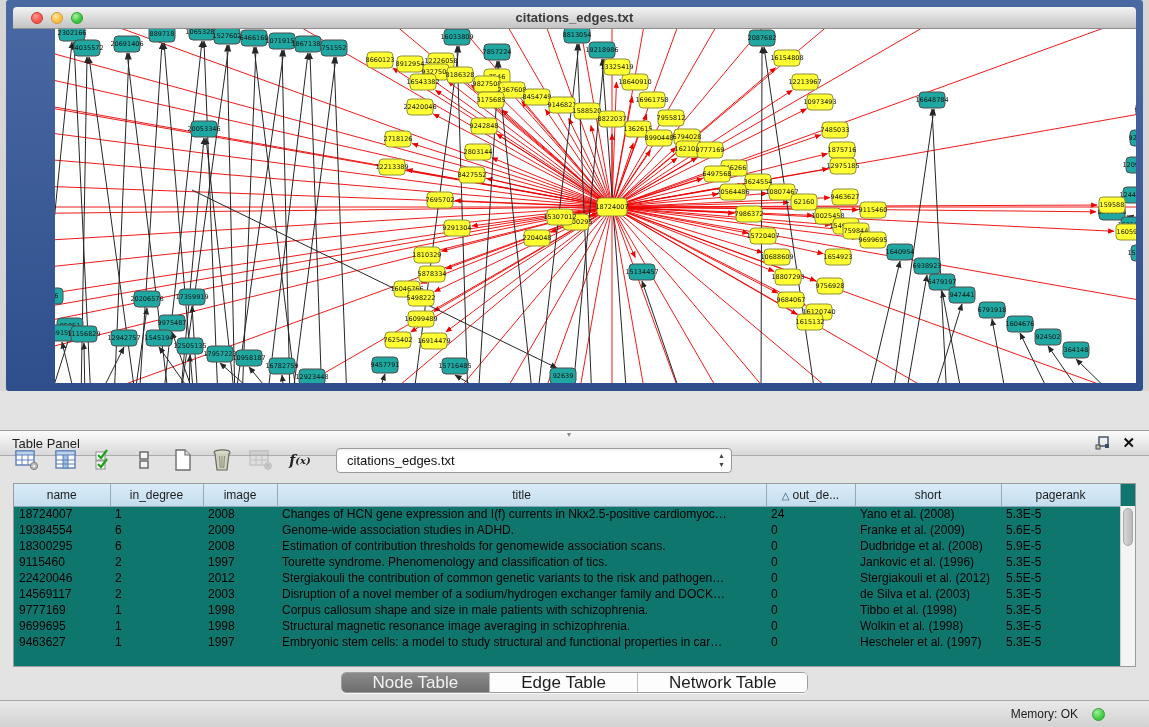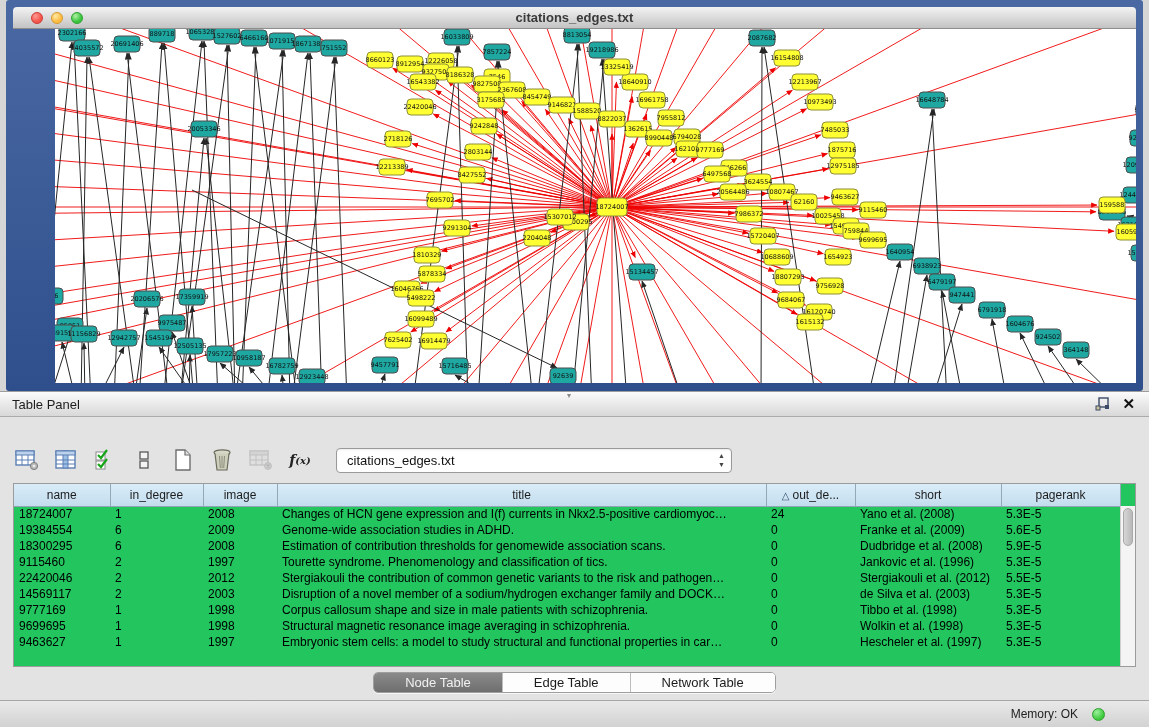--- a/index.html
+++ b/index.html
@@ -32,21 +32,21 @@
     text-align:center; font-size:13px; font-weight:bold; color:#3a3a3a; line-height:21px;
   }
   .net-canvas { position:relative; height:354px; background:#ffffff; overflow:hidden;margin-left:42px; }
   .net-canvas svg { display:block; }
 
   
   #table-panel { position:absolute; left:0; top:391px; width:1149px; height:336px; background:#e3e3e3; }
   .panel-titlebar {
     position:relative; height:26px;
     background:linear-gradient(180deg,#fbfbfb,#d8d8d8);
-    border-top:1px solid #9d9d9d; border-bottom:1px solid #ababab;
+    border-top:1px solid #9d9d9d; border-bottom:1px solid #ababab;margin-top:39px;
   }
   .panel-title { position:absolute; left:12px; top:5px; font-size:13px; color:#1d1d1d; }
   .splitter-grip { position:absolute; left:567px; top:-1px; font-size:8px; color:#8a8a8a; }
   .panel-titlebar-icons { position:absolute; right:14px; top:4px; display:flex; gap:12px; align-items:center; }
   .float-icon svg { display:block; }
   .close-x { font-size:15px; font-weight:bold; color:#111; line-height:16px; cursor:default; }
 
   .toolbar { position:absolute; left:14px; top:52px; height:34px; display:flex; align-items:center; gap:13px; }
   .tb-icon { width:26px; height:26px; display:flex; align-items:center; justify-content:center; }
   .tb-icon svg { display:block; }
@@ -58,21 +58,21 @@
     font-size:13px; color:#111; line-height:23px; padding-left:10px;
     box-shadow:inset 0 1px 2px rgba(0,0,0,.08);
   }
   .select-arrows {
     position:absolute; right:6px; top:2px; font-size:7px; color:#444;
     display:flex; flex-direction:column; line-height:9px; text-align:center;
   }
 
   .table-wrap {
     position:absolute; left:13px; top:92px; width:1123px; height:184px;
-    background:#22c55e; border:1px solid #9b9b9b;
+    background:#0f766e; border:1px solid #9b9b9b;
   }
   table.data { border-collapse:collapse; table-layout:fixed; width:1106px; font-size:12px; }
   table.data th {
     height:22px; background:linear-gradient(180deg,#d9ecf8,#c3ddee);
     border-right:1px solid #93a9b8; border-bottom:1px solid #8fa5b4;
     font-weight:normal; color:#1c1c1c; text-align:center; overflow:hidden; white-space:nowrap;
   }
   table.data th.filler { background:#e9e9e9; border-right:none; }
   table.data td {
     height:16px; padding:0 4px 0 5px; color:#000;
@@ -88,21 +88,21 @@
     position:absolute; left:2px; top:2px; width:10px; height:38px;
     background:linear-gradient(90deg,#d6d6d6,#b9b9b9); border:1px solid #a8a8a8; border-radius:6px;
   }
 
   .tabs-row { position:absolute; left:0; top:281px; width:1149px; display:flex; justify-content:center; }
   .seg {
     display:flex; border:1px solid #9e9e9e; border-radius:5px; overflow:hidden; height:21px;
     background:#fff; box-shadow:0 1px 0 rgba(255,255,255,.7);
   }
   .seg .tab {
-    padding:0 31px; font-size:13px; line-height:20px; color:#1c1c1c; background:#fdfdfd;
+    padding:0 31px; font-size:17px; line-height:20px; color:#1c1c1c; background:#fdfdfd;
     border-right:1px solid #bdbdbd; cursor:default;
   }
   .seg .tab:last-child { border-right:none; }
   .seg .tab.active { background:linear-gradient(180deg,#8b8b8b,#6e6e6e); color:#f1f1f1; }
 
   .status-bar {
     position:absolute; left:0; bottom:0; width:1149px; height:27px;
     background:linear-gradient(180deg,#e9e9e9,#d2d2d2);
     border-top:1px solid #a6a6a6;
   }

